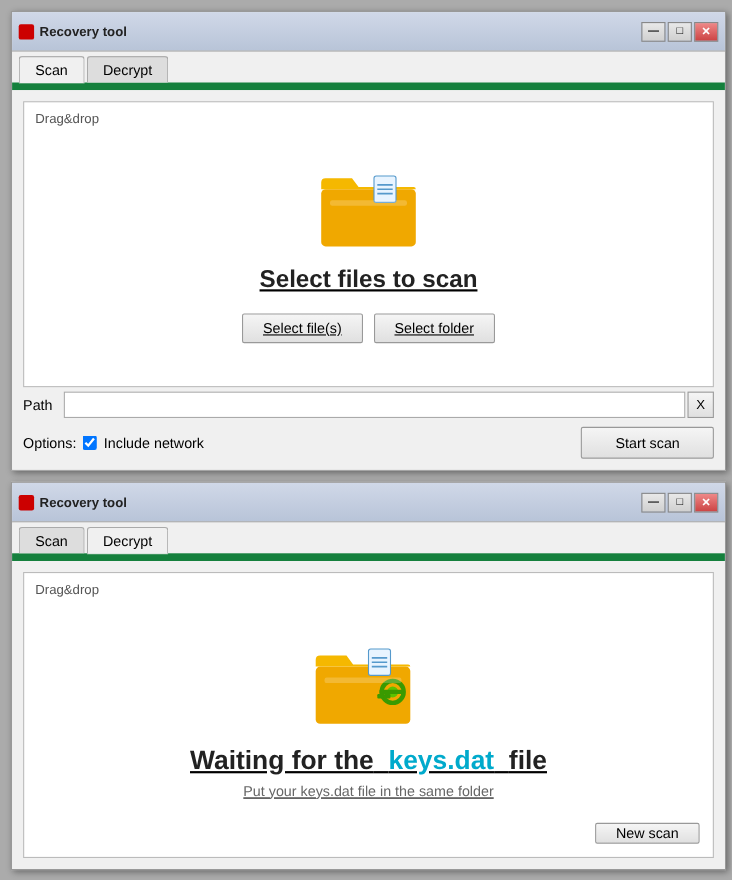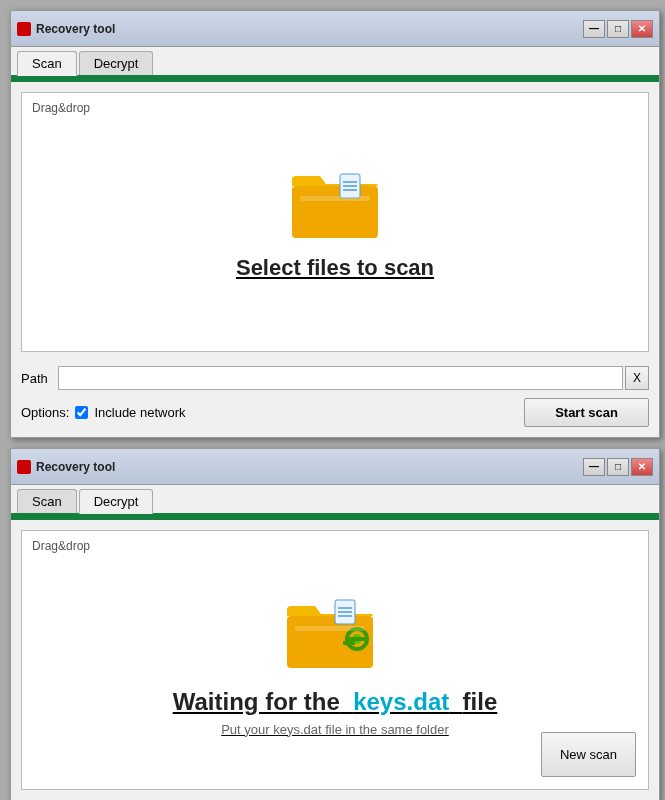--- a/index.html
+++ b/index.html
@@ -126,21 +126,21 @@
       background: linear-gradient(to bottom, #f5f5f5, #e0e0e0);
       cursor: pointer;
       font-size: 13px;
       border-radius: 2px;
     }
 
     
     .path-row {
       display: flex;
       align-items: center;
-      margin-top: 14px;
+      margin-top: 4px;
       gap: 2px;
     }
     .path-label {
       font-size: 13px;
       width: 35px;
     }
     .path-input {
       flex: 1;
       height: 24px;
       border: 1px solid #aaa;
@@ -171,21 +171,20 @@
       font-size: 13px;
     }
     .start-scan-btn {
       margin-left: auto;
       padding: 6px 30px;
       border: 1px solid #999;
       background: linear-gradient(to bottom, #f5f5f5, #e0e0e0);
       cursor: pointer;
       font-size: 13px;
       border-radius: 2px;
-      font-weight: bold;
     }
 
     
     .waiting-title {
       font-size: 24px;
       font-weight: bold;
       color: #222;
       margin-bottom: 6px;
     }
     .waiting-title .keys-dat {
@@ -193,21 +192,21 @@
     }
     .waiting-subtitle {
       font-size: 13px;
       color: #666;
       margin-bottom: 10px;
     }
     .new-scan-btn {
       position: absolute;
       bottom: 12px;
       right: 12px;
-      padding: 14px 18px;
+      padding: 1px 18px;
       border: 1px solid #999;
       background: linear-gradient(to bottom, #f5f5f5, #e0e0e0);
       cursor: pointer;
       font-size: 13px;
       border-radius: 2px;
     }
 
     
     .svg-folder-scan { display: block; }
     .svg-folder-decrypt { display: block; }
@@ -257,20 +256,24 @@
         <rect x="50" y="8" width="20" height="24" rx="2" fill="#e8f4ff" stroke="#5599cc" stroke-width="1"></rect>
         <line x1="53" y1="16" x2="67" y2="16" stroke="#5599cc" stroke-width="1.5"></line>
         <line x1="53" y1="20" x2="67" y2="20" stroke="#5599cc" stroke-width="1.5"></line>
         <line x1="53" y1="24" x2="67" y2="24" stroke="#5599cc" stroke-width="1.5"></line>
 
         <rect x="10" y="30" width="70" height="5" rx="2" fill="rgba(255,255,255,0.2)"></rect>
       </svg>
 
       <div class="select-files-text">Select files to scan</div>
 
+      <div class="btn-row">
+        <button class="btn-standard">Select file(s)</button>
+        <button class="btn-standard">Select folder</button>
+      </div>
     </div>
 
     <div class="path-row">
       <label class="path-label">Path</label>
       <input class="path-input" type="text" value="" style="">
       <div class="path-clear-btn">X</div>
     </div>
 
     <div class="options-row">
       <span class="options-label">Options:</span>

